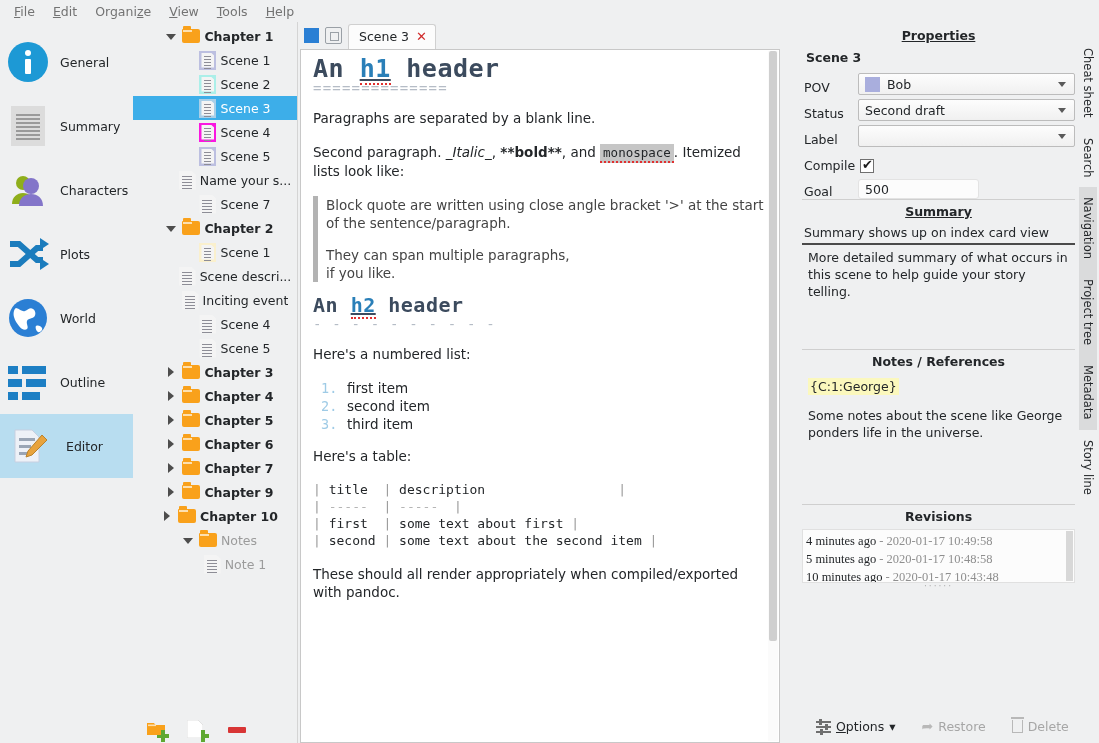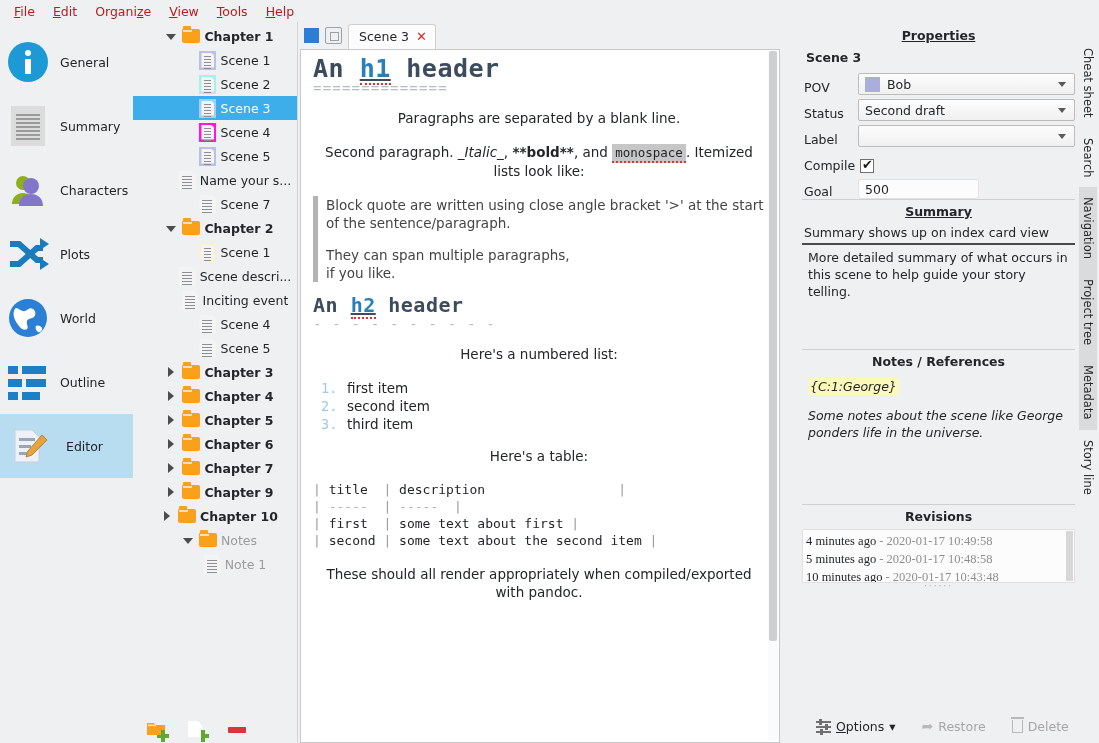--- a/index.html
+++ b/index.html
@@ -14,21 +14,21 @@
   }
   #app { width: 1099px; height: 743px; position: relative; }
 
   
   .menubar {
     height: 22px; display: flex; align-items: center;
     padding-left: 6px; gap: 2px;
     background: #eff0f1;
   }
   .menubar .mi {
-    padding: 2px 8px; font-size: 12.5px; color: #b91c1c; cursor: default;
+    padding: 2px 8px; font-size: 12.5px; color: #737373; cursor: default;
     border-radius: 2px;
   }
   .menubar .mi u { text-decoration: underline; }
 
   
   .body-row { display: flex; height: 721px; align-items: stretch; }
 
   
   .viewbar {
     width: 133px; background: #eff0f1;
@@ -149,21 +149,21 @@
     font-family: "DejaVu Sans Mono", "Liberation Mono", monospace;
     font-size: 20px; font-weight: bold; color: #3c4b5e; letter-spacing: .5px;
     margin: 0 0 1px 0;
   }
   .blueword { color: #2a7fb8; text-decoration: underline; text-decoration-color: #3c4b5e; }
   .sq-red { border-bottom: 2px dotted #e03030; padding-bottom: 0px; }
   .rule {
     font-family: "DejaVu Sans Mono", "Liberation Mono", monospace;
     color: #b5bcc6; font-size: 14px; letter-spacing: 1.2px; margin: 0 0 12px 0;
   }
-  .para { margin: 0 0 16px 0; text-align: center; }
+  .para { margin: 0 0 16px 0; }
   .mono-in {
     font-family: "DejaVu Sans Mono", "Liberation Mono", monospace;
     background: #c6c6c6; font-size: 12.5px; padding: 1px 3px;
   }
   .ital { font-style: italic; }
   .bld { font-weight: bold; }
   ul.md, ol.md { margin: 0 0 14px 0; padding-left: 20px; }
   ul.md li, ol.md li { line-height: 18px; }
   ul.md { list-style: none; padding-left: 8px; }
   ul.md li:before {
@@ -244,21 +244,21 @@
   }
   .sumline {
     background: #eff0f1; font-size: 12.5px; padding: 1px 2px 3px 2px;
     border-bottom: 2px solid #4a4a4a;
   }
   .textbox {
     background: #eff0f1; font-size: 12.5px; line-height: 17px; padding: 4px 4px 4px 6px;
     color: #232629;
   }
   .summarybox { height: 104px; }
-  .notesbox { height: 130px; font-style: italic; }
+  .notesbox { height: 130px; }
   .hilite { background: #fbf8bd; padding: 1px 2px; }
   .revbox {
     background: #fcfcfc; border: 1px solid #e0e0e0; height: 54px; position: relative;
     font-size: 12.5px; padding: 2px 2px 2px 3px; overflow: hidden;
   }
   .revrow { line-height: 18px; white-space: nowrap; font-family: Liberation Serif, serif; }
   .revrow b { font-weight: normal; color: #232629; }
   .revrow span { color: #8f8f8f; }
   .revscroll { position: absolute; right: 1px; top: 1px; bottom: 1px; width: 7px; background: #d8d8d8; }
   .grip { text-align: center; color: #b0b0b0; font-size: 9px; letter-spacing: 2px; line-height: 7px; height: 8px; }

